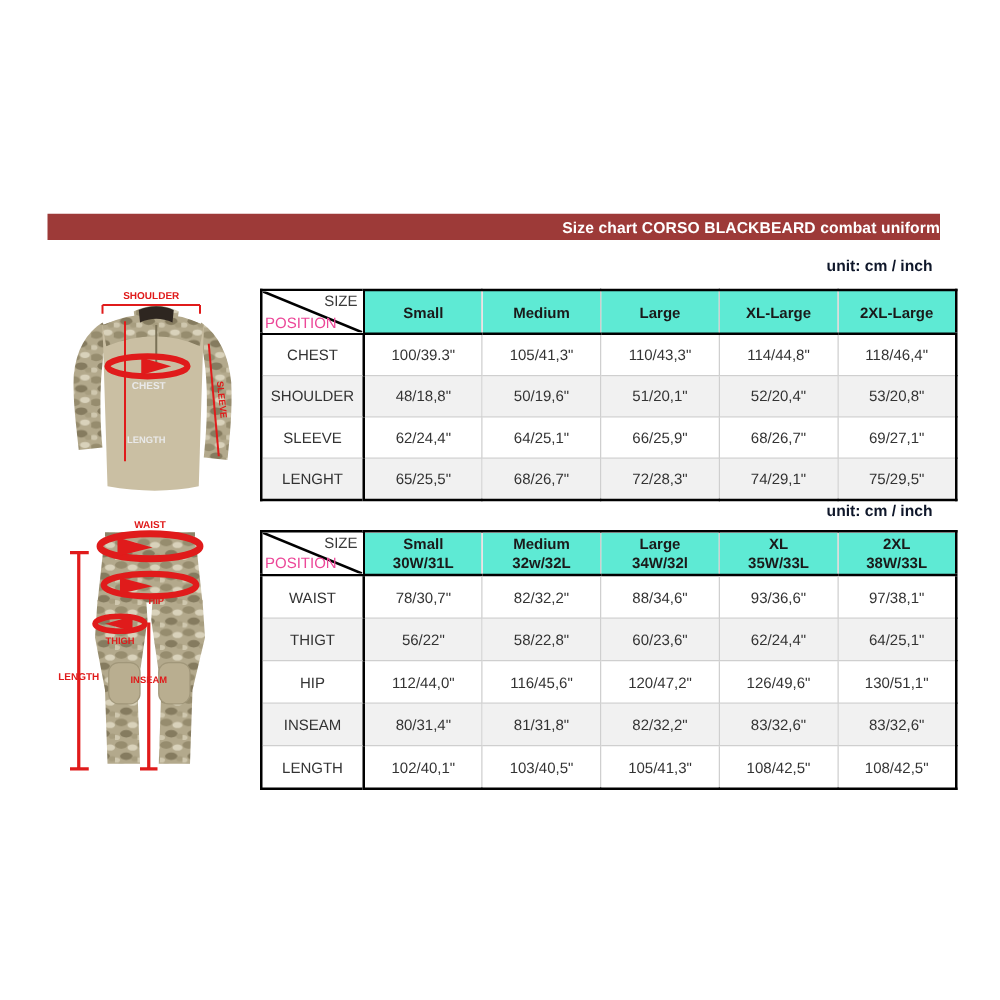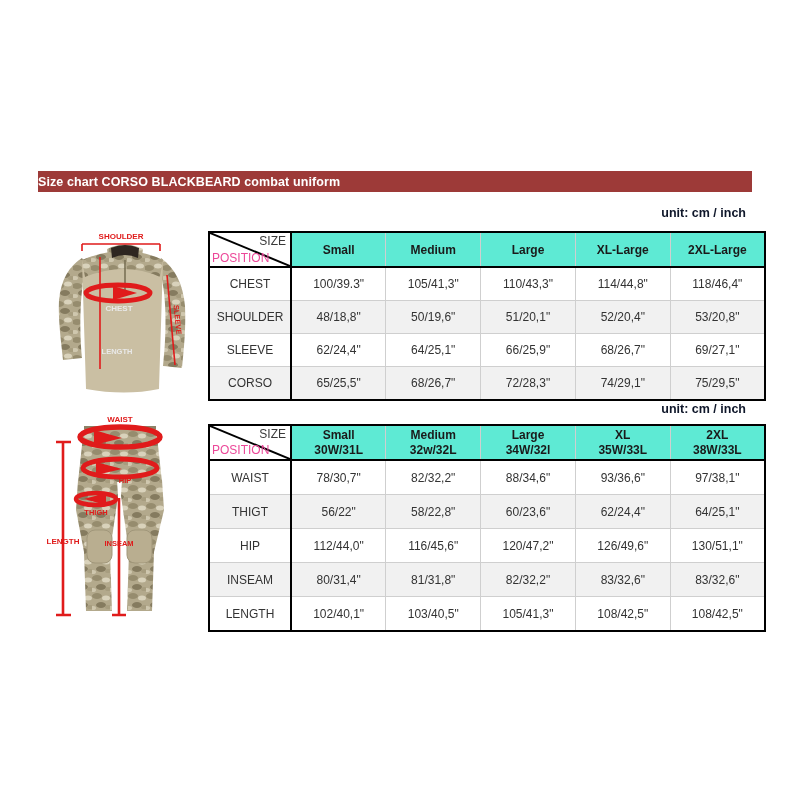--- a/index.html
+++ b/index.html
@@ -5,21 +5,21 @@
   html,body { margin:0; padding:0; background:#fff; }
   .page {
     position:relative; width:800px; height:800px; background:#ffffff;
     font-family:"Liberation Sans", sans-serif; overflow:hidden;
   }
 
   
   .title-bar {
     position:absolute; left:38px; top:171px; width:714px; height:21px;
     background:#9d3a38; color:#ffffff; font-weight:bold; font-size:12.5px;
-    display:flex; align-items:center; justify-content:flex-start; letter-spacing:.1px;
+    display:flex; align-items:center; justify-content:flex-end; letter-spacing:.1px;
   }
 
   
   .unit { position:absolute; right:54px; font-size:12.5px; color:#0f172a; font-weight:bold; }
   .unit.u1 { top:206px; }
   .unit.u2 { top:402px; }
 
   
   .size-table {
     position:absolute; left:208px; width:558px; border-collapse:collapse;
@@ -189,21 +189,21 @@
       </tr>
       <tr>
         <th>SLEEVE</th>
         <td>62/24,4"</td>
         <td>64/25,1"</td>
         <td>66/25,9"</td>
         <td>68/26,7"</td>
         <td>69/27,1"</td>
       </tr>
       <tr>
-        <th>CORSO</th>
+        <th>LENGHT</th>
         <td>65/25,5"</td>
         <td>68/26,7"</td>
         <td>72/28,3"</td>
         <td>74/29,1"</td>
         <td>75/29,5"</td>
       </tr>
     </tbody>
   </table>
 
   <table class="size-table t2">

